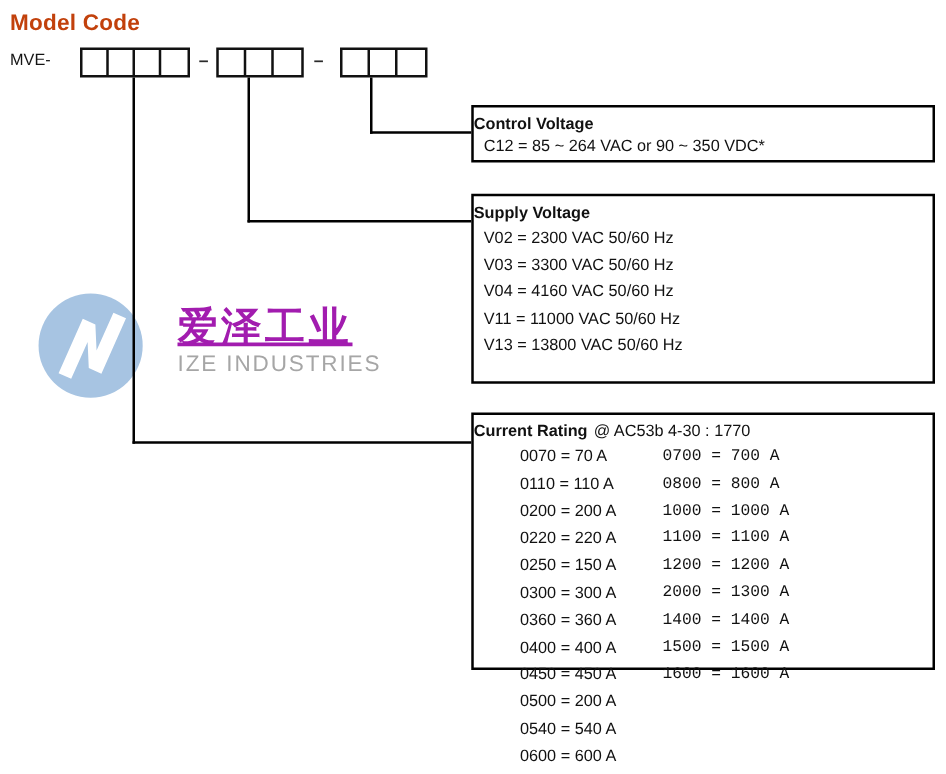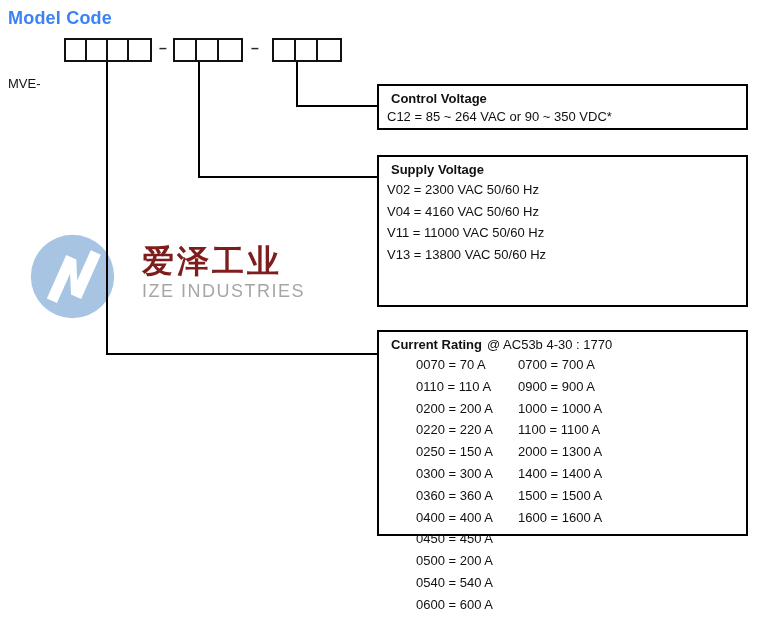--- a/index.html
+++ b/index.html
@@ -3,24 +3,24 @@
 <meta charset="utf-8">
 <style>
   * { margin:0; padding:0; box-sizing:border-box; }
   html,body { background:#ffffff; }
   .page {
     position:relative; width:757px; height:619px; background:#ffffff;
     font-family:"Liberation Sans", sans-serif; color:#111; overflow:hidden;
   }
   .page-title {
     position:absolute; left:8px; top:8px;
-    font-size:18px; font-weight:700; color:#3b82f6; letter-spacing:0.2px;
+    font-size:18px; font-weight:700; color:#c2410c; letter-spacing:0.2px;
   }
   .mve-prefix {
-    position:absolute; left:8px; top:40px; font-size:13px; color:#141414;margin-top:36px;
+    position:absolute; left:8px; top:40px; font-size:13px; color:#141414;
   }
   
   .code-group {
     position:absolute; top:38px; height:24px; display:flex;
     border:2px solid #111; background:#fff;
   }
   .code-group .cell { width:21px; border-right:2px solid #111; }
   .code-group .cell:last-child { border-right:none; }
   #group-1 { left:64px; }
   #group-2 { left:173px; }
@@ -41,38 +41,38 @@
   #line-c-h { left:296px; top:105px; width:82px;  height:2px;  }
   
   .info-box {
     position:absolute; left:377px; width:371px;
     border:2px solid #000; background:#ffffff; z-index:4; font-size:13px;
   }
   #control-box { top:84px;  height:46px; }
   #supply-box  { top:155px; height:152px; }
   #current-box { top:330px; height:206px; }
   .box-title {
-    font-weight:700; padding:4px 0 0 12px; height:22px; line-height:18px;
+    font-weight:700; padding:4px 0 0 0; height:22px; line-height:18px;
     white-space:nowrap;
   }
   .title-suffix { font-weight:400; margin-left:5px; }
   .box-row { padding-left:8px; height:21.6px; line-height:21.6px; white-space:nowrap; }
   #control-box .box-row { height:20px; line-height:18px; }
   .cur-cols { position:relative; }
   .cur-col { position:absolute; top:0;margin-left:29px; }
   .cur-col.left  { left:0; }
-  .cur-col.right { left:102px; }
+  .cur-col.right { left:114px;font-family:Liberation Mono, monospace; }
   .cur-col .box-row { height:21.8px; line-height:21.8px; }
   
   .watermark { position:absolute; z-index:1; }
   .wm-logo { position:absolute; left:30px; top:234px; width:85px; height:85px; }
   .wm-cn {
     position:absolute; left:142px; top:240px;
-    font-size:32px; font-weight:700; color:#7f1d1d; letter-spacing:3px;
-    font-family:"DejaVu Sans", sans-serif; white-space:nowrap;
+    font-size:32px; font-weight:700; color:#a21caf; letter-spacing:3px;
+    font-family:"DejaVu Sans", sans-serif; white-space:nowrap;text-decoration:underline;
   }
   .wm-en {
     position:absolute; left:142px; top:281px;
     font-size:18px; font-weight:400; color:#a6a6a6; letter-spacing:1.5px;
     white-space:nowrap;
   }
 </style>
 </head>
 <body>
 
@@ -117,20 +117,21 @@
   <div class="line" id="line-c-h"></div>
 
   <div class="info-box" id="control-box">
     <div class="box-title">Control Voltage</div>
     <div class="box-row">C12 = 85 ~ 264 VAC or 90 ~ 350 VDC*</div>
   </div>
 
   <div class="info-box" id="supply-box">
     <div class="box-title">Supply Voltage</div>
     <div class="box-row">V02 = 2300 VAC 50/60 Hz</div>
+    <div class="box-row">V03 = 3300 VAC 50/60 Hz</div>
     <div class="box-row">V04 = 4160 VAC 50/60 Hz</div>
     <div class="box-row">V11 = 11000 VAC 50/60 Hz</div>
     <div class="box-row">V13 = 13800 VAC 50/60 Hz</div>
   </div>
 
   <div class="info-box" id="current-box">
     <div class="box-title">
       <span>Current Rating</span><span class="title-suffix">@ AC53b 4-30 : 1770</span>
     </div>
     <div class="cur-cols">
@@ -143,23 +144,24 @@
         <div class="box-row">0300 = 300 A</div>
         <div class="box-row">0360 = 360 A</div>
         <div class="box-row">0400 = 400 A</div>
         <div class="box-row">0450 = 450 A</div>
         <div class="box-row">0500 = 200 A</div>
         <div class="box-row">0540 = 540 A</div>
         <div class="box-row">0600 = 600 A</div>
       </div>
       <div class="cur-col right">
         <div class="box-row">0700 = 700 A</div>
-        <div class="box-row">0900 = 900 A</div>
+        <div class="box-row">0800 = 800 A</div>
         <div class="box-row">1000 = 1000 A</div>
         <div class="box-row">1100 = 1100 A</div>
+        <div class="box-row">1200 = 1200 A</div>
         <div class="box-row">2000 = 1300 A</div>
         <div class="box-row">1400 = 1400 A</div>
         <div class="box-row">1500 = 1500 A</div>
         <div class="box-row">1600 = 1600 A</div>
       </div>
     </div>
   </div>
 
 </div>
 

